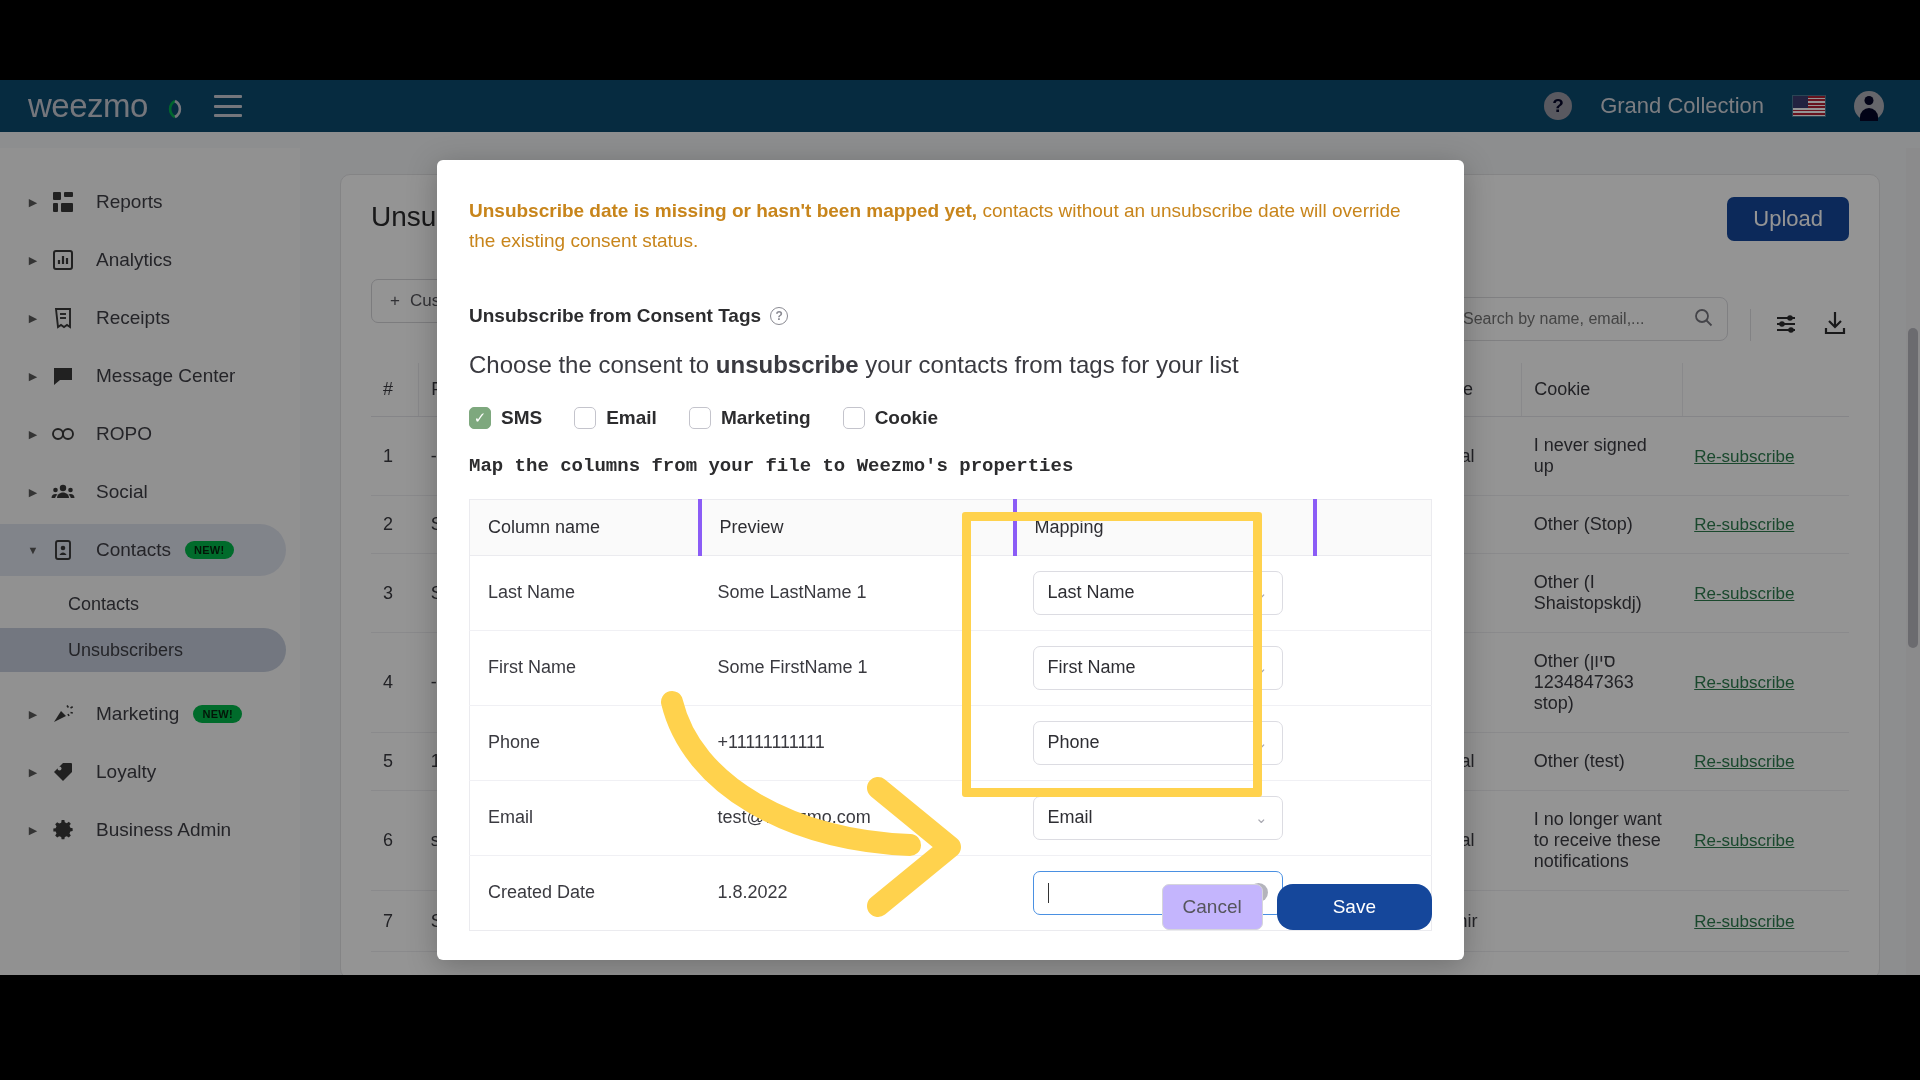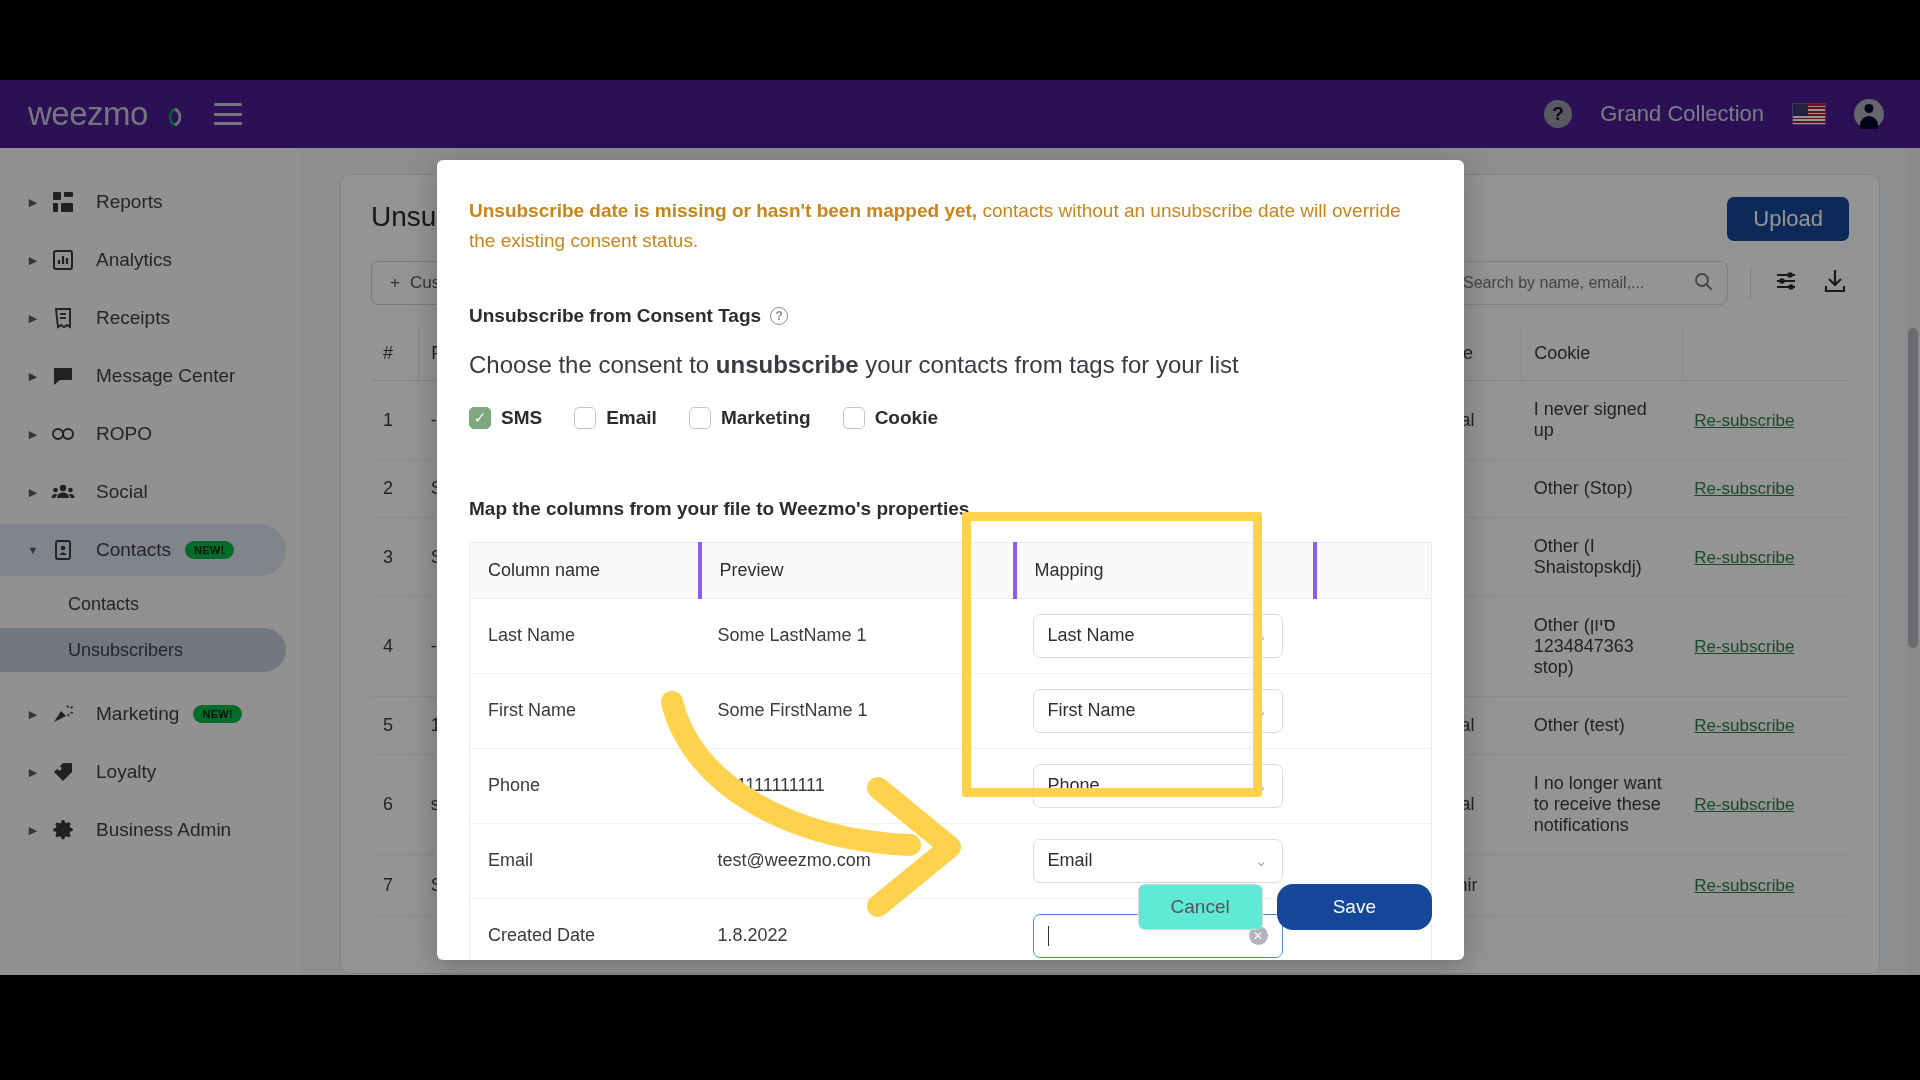--- a/index.html
+++ b/index.html
@@ -21,22 +21,22 @@
     position: absolute;
     left: 0; top: 80px;
     width: 1920px; height: 895px;
     background: #f3f4f6;
     overflow: hidden;
   }
 
   
   #topbar {
     position: absolute; left: 0; top: 0;
-    width: 1920px; height: 68px;
-    background: #4c1d95;
+    width: 1920px; height: 52px;
+    background: #0c4a6e;
     display: flex; align-items: center;
     z-index: 5;
   }
   .logo-wrap {
     display: flex; align-items: center; gap: 6px;
     margin-left: 28px;
   }
   .logo-text {
     color: #c9ccd6;
     font-size: 33px;
@@ -158,21 +158,21 @@
     font-size: 17px; color: #55555c; background: #fff; cursor: pointer;
   }
   .upload-btn {
     position: absolute; right: 30px; top: 22px;
     background: #15479b; color: #fff;
     border: none; border-radius: 7px;
     height: 44px; padding: 0 26px;
     font-size: 22px; cursor: pointer;
   }
   .toolbar-right {
-    margin-left: auto; display: flex; align-items: center; gap: 22px;
+    margin-left: auto; display: flex; align-items: flex-end; gap: 22px; margin-top: 36px;
   }
   .search-box {
     border: 1px solid #dcdce0; border-radius: 8px;
     height: 44px; width: 280px;
     display: flex; align-items: center; padding: 0 14px;
     gap: 8px;
   }
   .search-box input {
     border: none; outline: none; font-size: 16px; color: #76767e;
     background: transparent; width: 100%;
@@ -262,21 +262,21 @@
     border: 1.6px solid #c4c4cc; background: #fff;
     display: flex; align-items: center; justify-content: center;
     cursor: pointer;
   }
   .chk-box.checked {
     background: #7ea87e; border-color: #7ea87e; color: #fff; font-size: 15px;
   }
   .chk-label { font-size: 19px; font-weight: bold; color: #2c2c2e; }
 
   .map-title {
-    margin-top: 69px; font-size: 19px; font-weight: bold; color: #2c2c2e;
+    margin-top: 26px; font-size: 19px; font-weight: bold; color: #2c2c2e; font-family: Liberation Mono, monospace;
   }
   .maptable {
     margin-top: 22px; width: 963px; border-collapse: collapse;
     border: 1px solid #ebebef; border-radius: 4px;
   }
   .maptable th {
     background: #fafafa; text-align: left;
     font-size: 18px; color: #2e2e33; font-weight: normal;
     padding: 17px 18px;
     border-bottom: 1px solid #ebebef;
@@ -309,22 +309,22 @@
   .sel .clear-x {
     margin-left: auto; width: 19px; height: 19px; border-radius: 50%;
     background: #b4b4bc; color: #fff; font-size: 12px;
     display: flex; align-items: center; justify-content: center;
   }
   .modal-actions {
     position: absolute; right: 32px; bottom: 30px;
     display: flex; gap: 14px;
   }
   .btn-cancel {
-    border: 1px solid #d5d5db; background: #5eead4; color: #55555c;
-    border-radius: 7px; height: 46px; padding: 0 32px;
+    border: 1px solid #d5d5db; background: #c4b5fd; color: #55555c;
+    border-radius: 7px; height: 46px; padding: 0 20px;
     font-size: 19px; cursor: pointer;
     font-family: "Liberation Sans", sans-serif;
   }
   .btn-save {
     border: none; background: #15479b; color: #fff;
     border-radius: 16px; height: 46px; padding: 0 56px;
     font-size: 19px; cursor: pointer;
     font-family: "Liberation Sans", sans-serif;
   }
 

